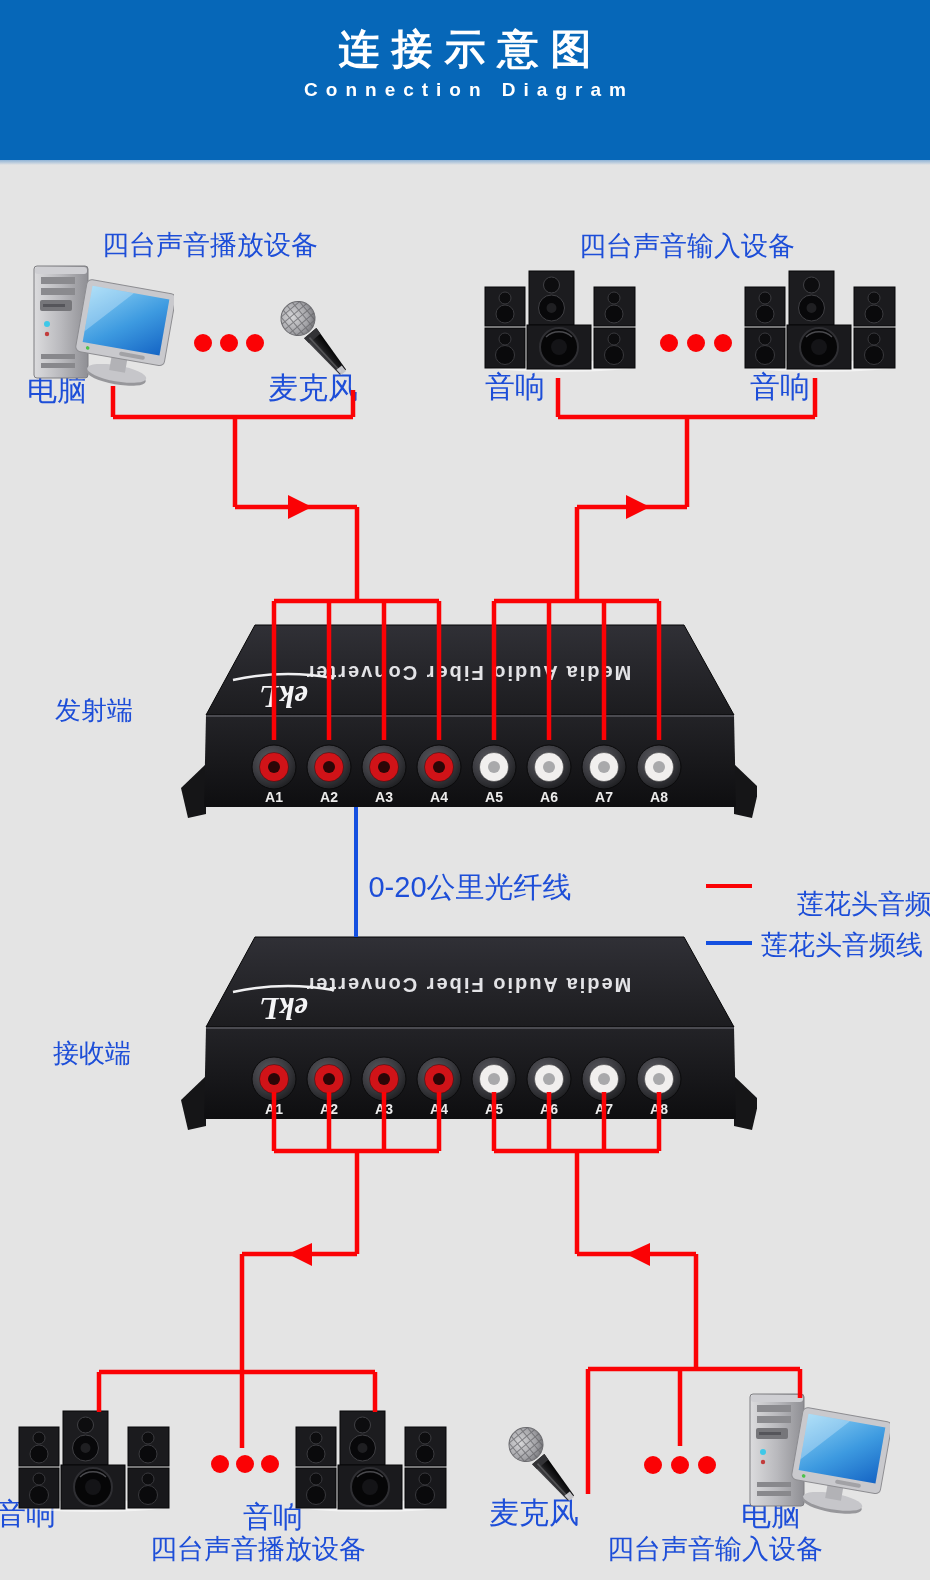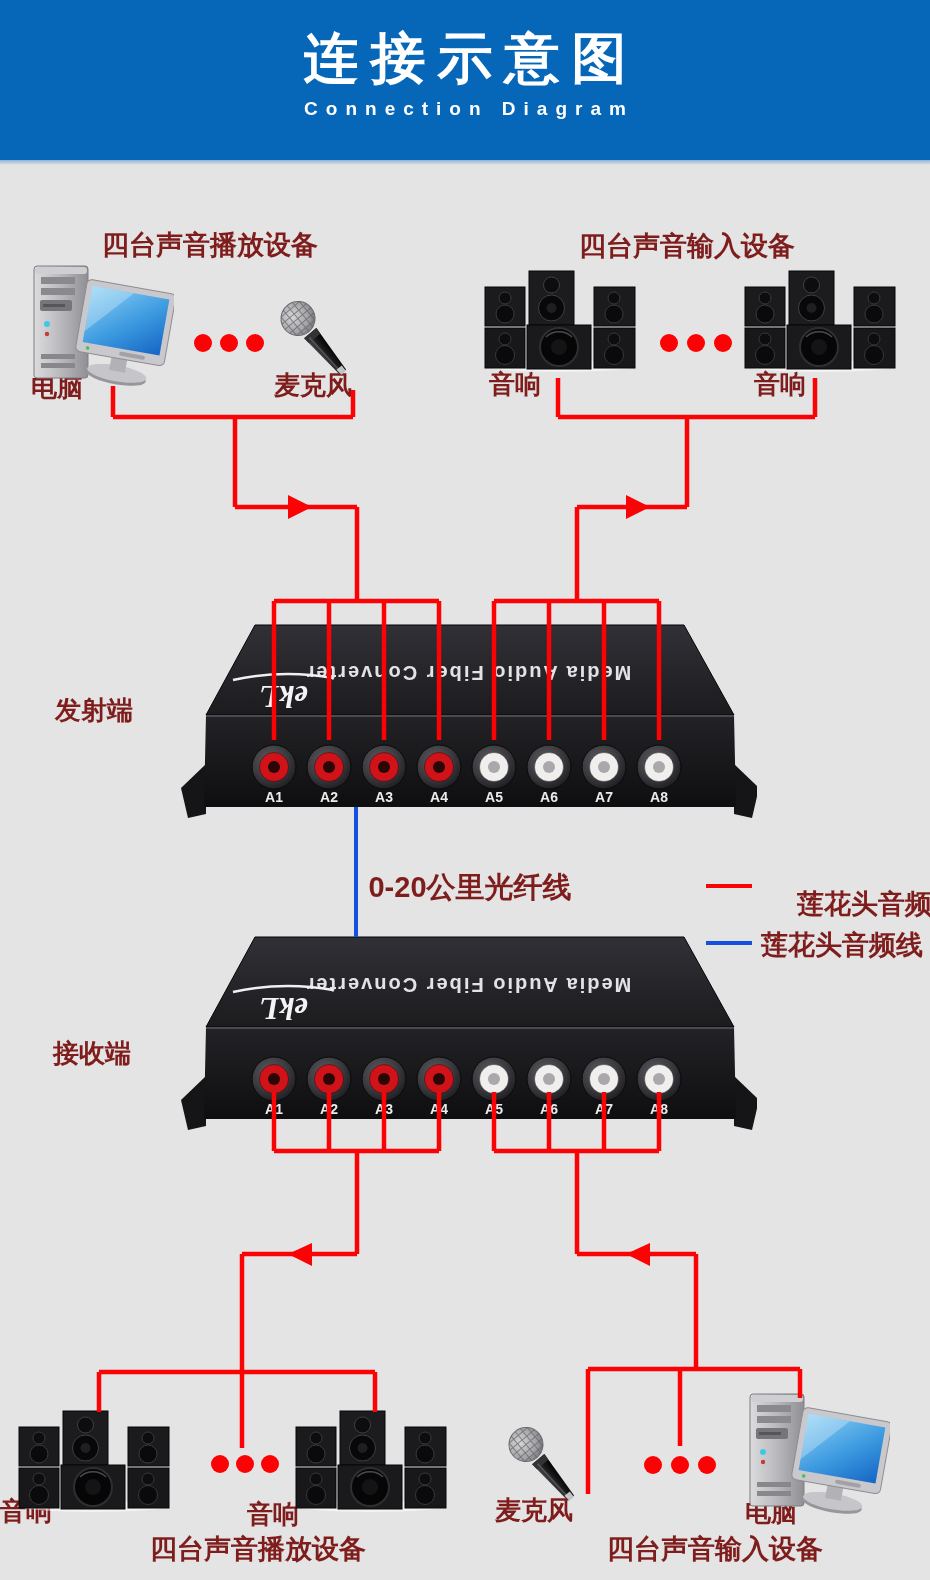--- a/index.html
+++ b/index.html
@@ -7,37 +7,37 @@
     position:relative; width:930px; height:1580px; margin:0 auto;
     background:#e4e4e4; overflow:hidden;
     font-family:"Liberation Sans","DejaVu Sans",sans-serif;
   }
   
   .header {
     position:absolute; left:0; top:0; width:930px; height:160px;
     background:#0667b8; text-align:center; color:#fff;
   }
   .header .title {
-    margin:0; padding-top:22px; font-size:55px; font-weight:bold;
+    margin:0; padding-top:22px; font-size:41px; font-weight:bold;
     letter-spacing:12px; text-indent:12px;
   }
   .header .subtitle {
     margin-top:2px; font-size:19px; font-weight:bold;
     letter-spacing:8px; text-indent:8px;
   }
   .header-edge {
     position:absolute; left:0; top:160px; width:930px; height:5px;
     background:linear-gradient(#8fb3d6,#e4e4e4);
   }
   
-  .lbl { position:absolute; color:#7f1d1d; font-weight:bold; white-space:nowrap; }
+  .lbl { position:absolute; color:#1d4ed8; font-weight:normal; white-space:nowrap; }
   .ctr { transform:translateX(-50%); }
   .s27 { font-size:27px; }
   .s26 { font-size:26px; }
-  .s25 { font-size:26px; }
+  .s25 { font-size:30px; }
   .s29 { font-size:29px; }
   
   .dev, .converter, .overlay { position:absolute; }
   .overlay { left:0; top:0; pointer-events:none; z-index:30; }
   .converter { z-index:10; }
   .dev { z-index:5; }
   .pname { font-size:20px; font-weight:bold; letter-spacing:2px; fill:#e3e3e6;
            font-family:"Liberation Sans","DejaVu Sans",sans-serif; text-anchor:middle; }
   .brand { font-size:31px; font-weight:bold; font-style:italic; fill:#f4f4f6;
            font-family:"Liberation Serif","DejaVu Serif",serif; text-anchor:middle; }

